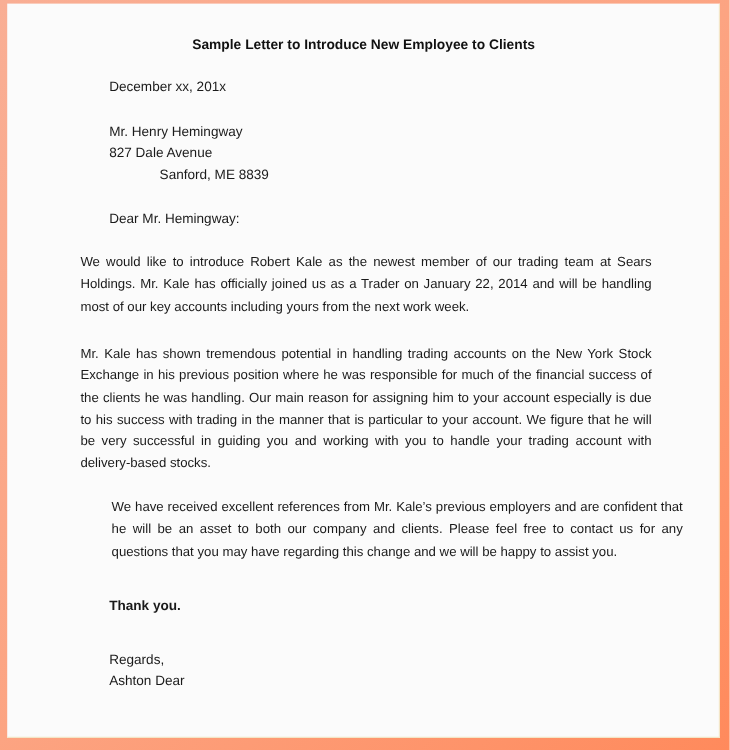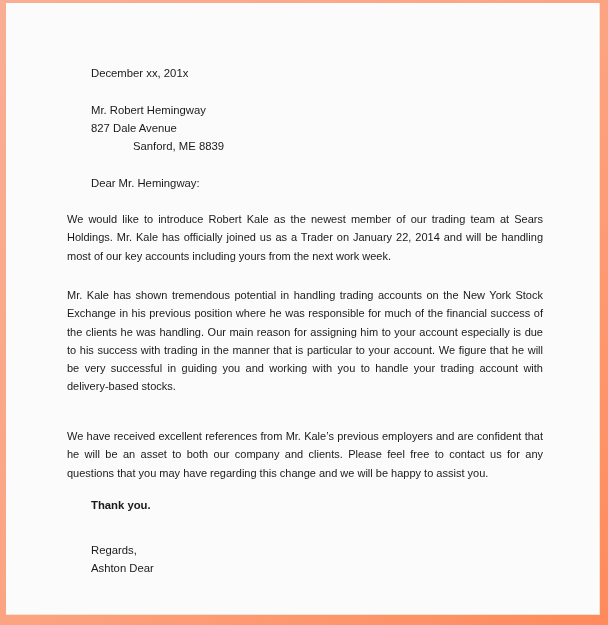--- a/index.html
+++ b/index.html
@@ -47,30 +47,31 @@
       font-size: 11px;
       line-height: 18.3px;
       color: #1a1a1a;
       text-align: justify;
     }
   </style>
 </head>
 <body>
 
 <div class="page">
+  <div class="title">Sample Letter to Introduce New Employee to Clients</div>
 
   <div class="line" style="top:64px;">December xx, 201x</div>
 
-  <div class="line" style="top:101px;">Mr. Robert Hemingway</div>
+  <div class="line" style="top:101px;">Mr. Henry Hemingway</div>
   <div class="line" style="top:119px;">827 Dale Avenue</div>
   <div class="line" style="top:137px;margin-left:42px;">Sanford, ME 8839</div>
 
   <div class="line" style="top:174px;">Dear Mr. Hemingway:</div>
 
   <div class="para" style="top:207px;">We would like to introduce Robert Kale as the newest member of our trading team at Sears Holdings. Mr. Kale has officially joined us as a Trader on January 22, 2014 and will be handling most of our key accounts including yours from the next work week.</div>
   <div class="para" style="top:283px;">Mr. Kale has shown tremendous potential in handling trading accounts on the New York Stock Exchange in his previous position where he was responsible for much of the financial success of the clients he was handling. Our main reason for assigning him to your account especially is due to his success with trading in the manner that is particular to your account. We figure that he will be very successful in guiding you and working with you to handle your trading account with delivery-based stocks.</div>
-  <div class="para" style="top:424px;">We have received excellent references from Mr. Kale’s previous employers and are confident that he will be an asset to both our company and clients. Please feel free to contact us for any questions that you may have regarding this change and we will be happy to assist you.</div>
+  <div class="para" style="top:411px;margin-left:26px;">We have received excellent references from Mr. Kale’s previous employers and are confident that he will be an asset to both our company and clients. Please feel free to contact us for any questions that you may have regarding this change and we will be happy to assist you.</div>
 
   <div class="line" style="top:496px;font-weight:bold;">Thank you.</div>
 
   <div class="line" style="top:541px;">Regards,</div>
   <div class="line" style="top:559px;">Ashton Dear</div>
 </div>
 
 </body></html>

